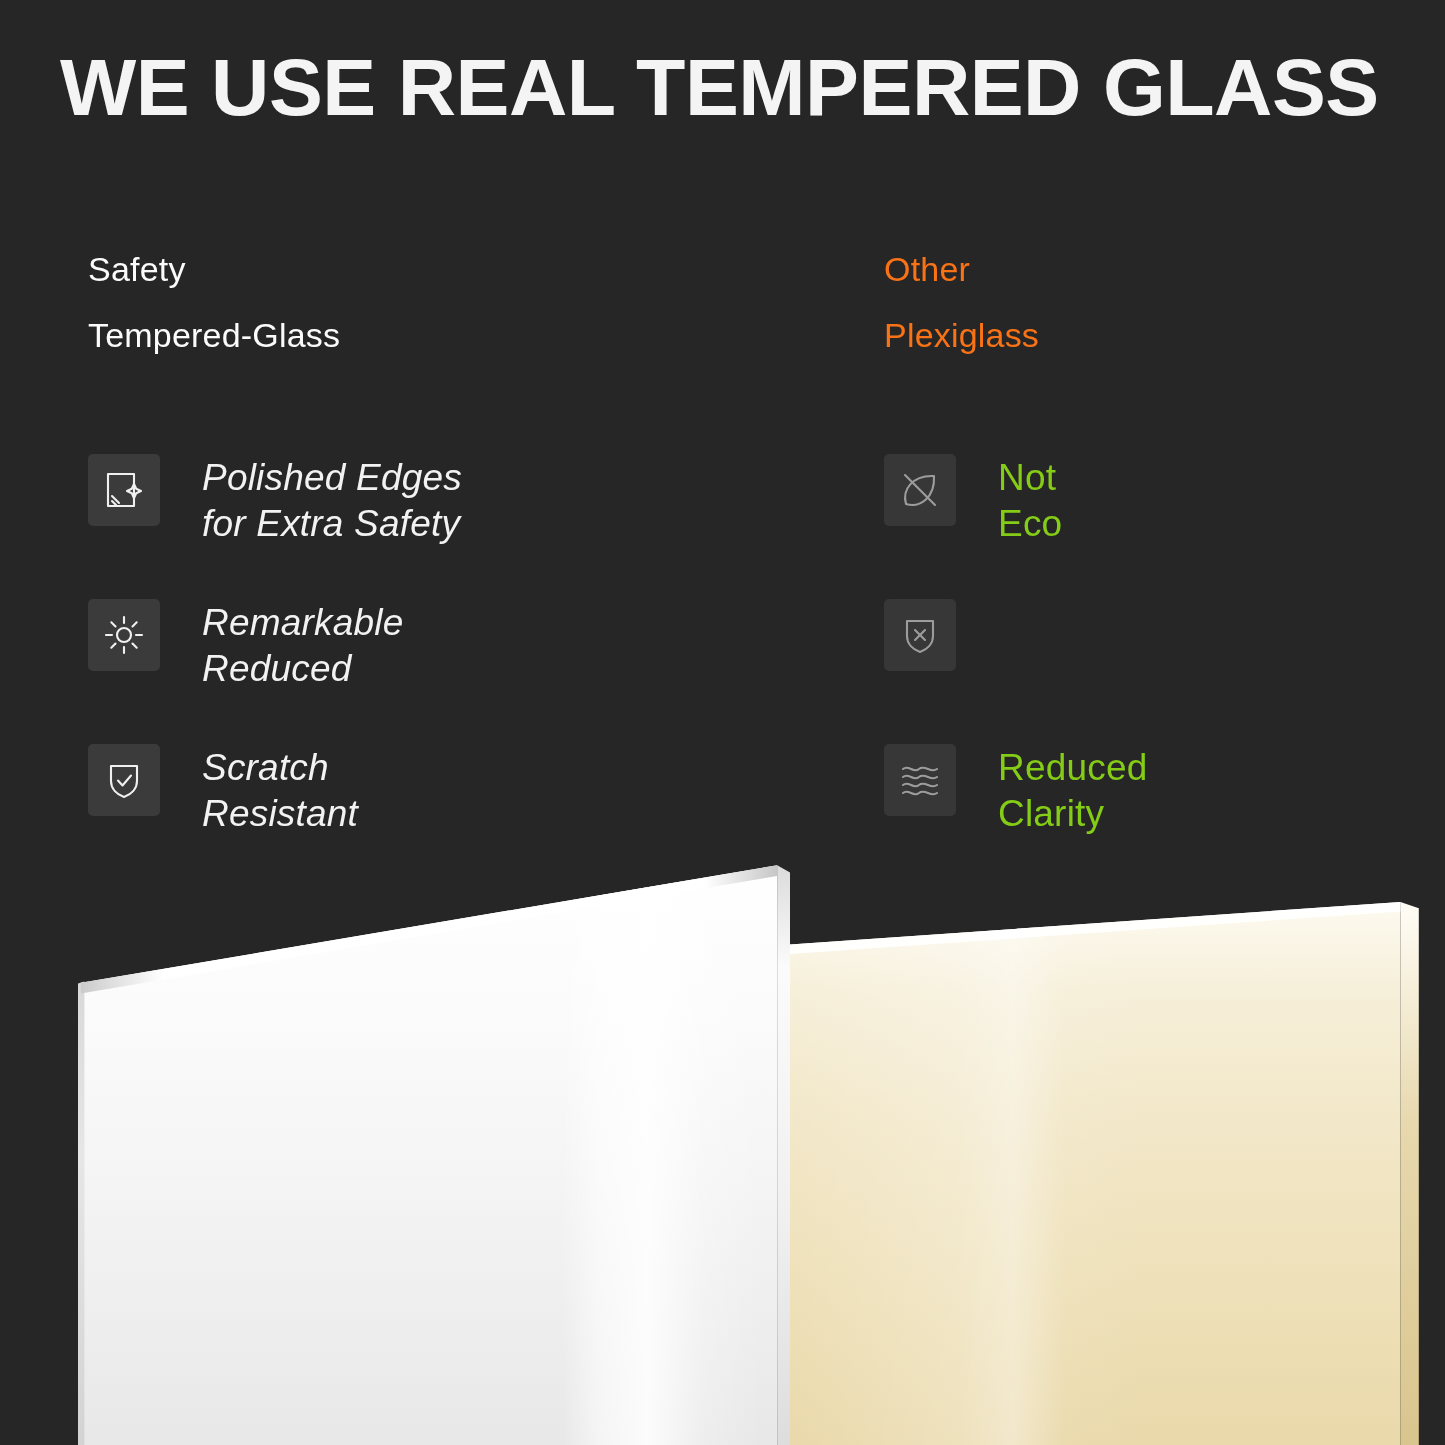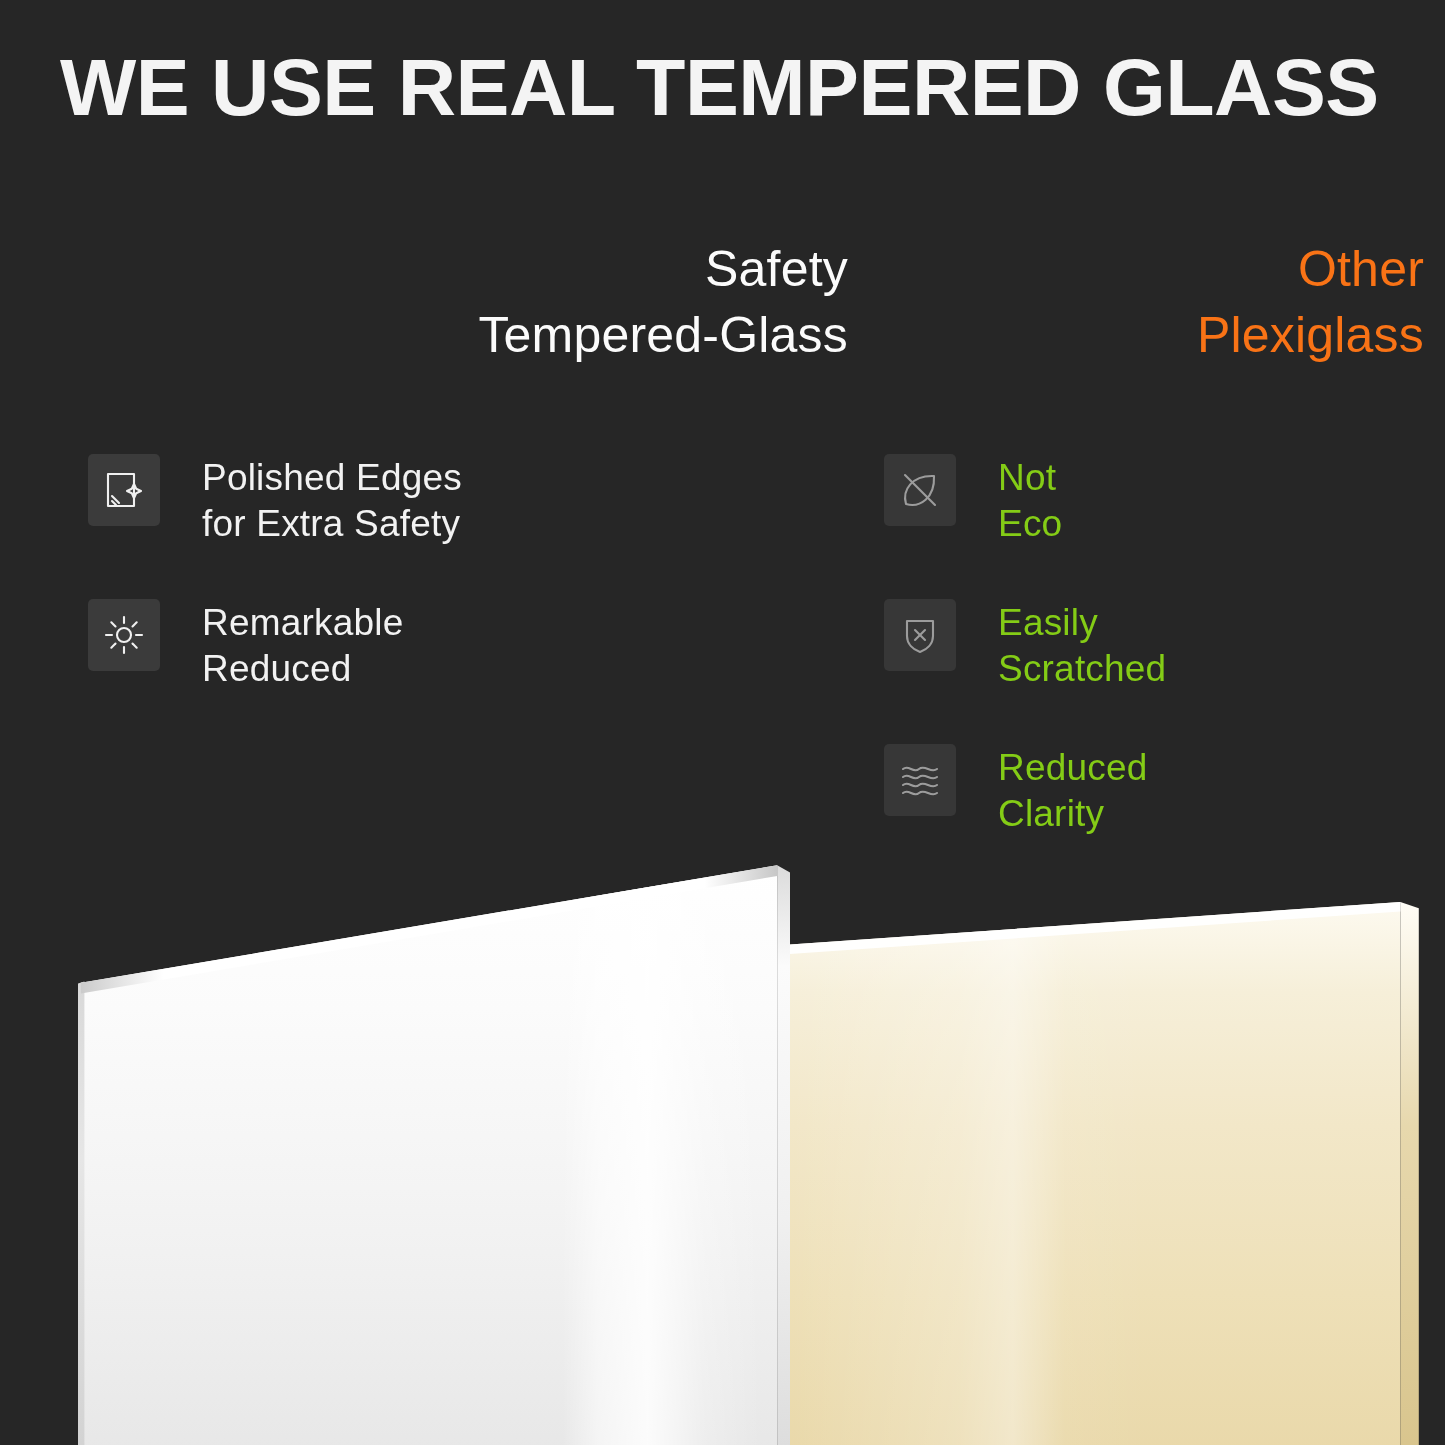--- a/index.html
+++ b/index.html
@@ -34,26 +34,25 @@
 
   
   .col {
     position: absolute;
     top: 236px;
   }
   .col-left  { left: 88px;  width: 760px; }
   .col-right { left: 884px; width: 540px; }
 
   .col-head {
-    font-size: 50px;
+    font-size: 34px;
     line-height: 66px;
     font-weight: 400;
     letter-spacing: 0.2px;
     white-space: pre-line;
-    text-align: right;
   }
   .col-left  .col-head { color: #fbfbfb; }
   .col-right .col-head { color: #f97316; }
 
   
   .features { position: absolute; top: 214px; left: 0; width: 100%; }
   .feature {
     display: flex;
     align-items: flex-start;
     height: 145px;
@@ -84,21 +83,21 @@
 
   .feat-label {
     margin-left: 42px;
     font-size: 37px;
     line-height: 46px;
     font-weight: 400;
     letter-spacing: 0.2px;
     white-space: pre-line;
     padding-top: 5px;
   }
-  .col-left  .feat-label { color: #f2f2f2; }
+  .col-left  .feat-label { color: #f2f2f2; font-style: italic; }
   .col-right .feat-label { color: #84cc16; }
 
   
   .photo {
     position: absolute;
     left: 0;
     top: 840px;
     width: 1445px;
     height: 605px;
     overflow: hidden;
@@ -235,20 +234,30 @@
             <path d="M7.3 7.3 L11.5 11.5"></path>
               <path d="M28.5 28.5 L32.7 32.7"></path>
             <path d="M32.7 7.3 L28.5 11.5"></path>
               <path d="M11.5 28.5 L7.3 32.7"></path>
           </svg>
         </div>
         <div class="feat-label">Remarkable
 Reduced</div>
       </div>
 
+      <div class="feature">
+        <div class="tile">
+          <svg width="40" height="40" viewBox="0 0 40 40">
+            <path d="M7 6 H33 V21 C33 29 27 34.5 20 37 C13 34.5 7 29 7 21 Z"></path>
+            <path d="M14 20.5 L18.5 25.5 L27 15.5"></path>
+          </svg>
+        </div>
+        <div class="feat-label">Scratch
+Resistant</div>
+      </div>
 
     </div>
   </div>
 
   <div class="col col-right">
     <div class="col-head">Other
 Plexiglass</div>
 
     <div class="features">
 
@@ -264,22 +273,20 @@
       </div>
 
       <div class="feature">
         <div class="tile">
           <svg width="40" height="40" viewBox="0 0 40 40">
             <path d="M7 6 H33 V21 C33 29 27 34.5 20 37 C13 34.5 7 29 7 21 Z"></path>
             <path d="M15 15 L25 25"></path>
             <path d="M25 15 L15 25"></path>
           </svg>
         </div>
-        <div class="feat-label">Easily
-Scratched</div>
       </div>
 
       <div class="feature">
         <div class="tile">
           <svg width="40" height="40" viewBox="0 0 40 40">
             <path d="M3 9 C9 4 13 14 19 9 C25 4 31 14 37 9"></path>
             <path d="M3 17 C9 12 13 22 19 17 C25 12 31 22 37 17"></path>
             <path d="M3 25 C9 20 13 30 19 25 C25 20 31 30 37 25"></path>
             <path d="M3 33 C9 28 13 38 19 33 C25 28 31 38 37 33"></path>
           </svg>

